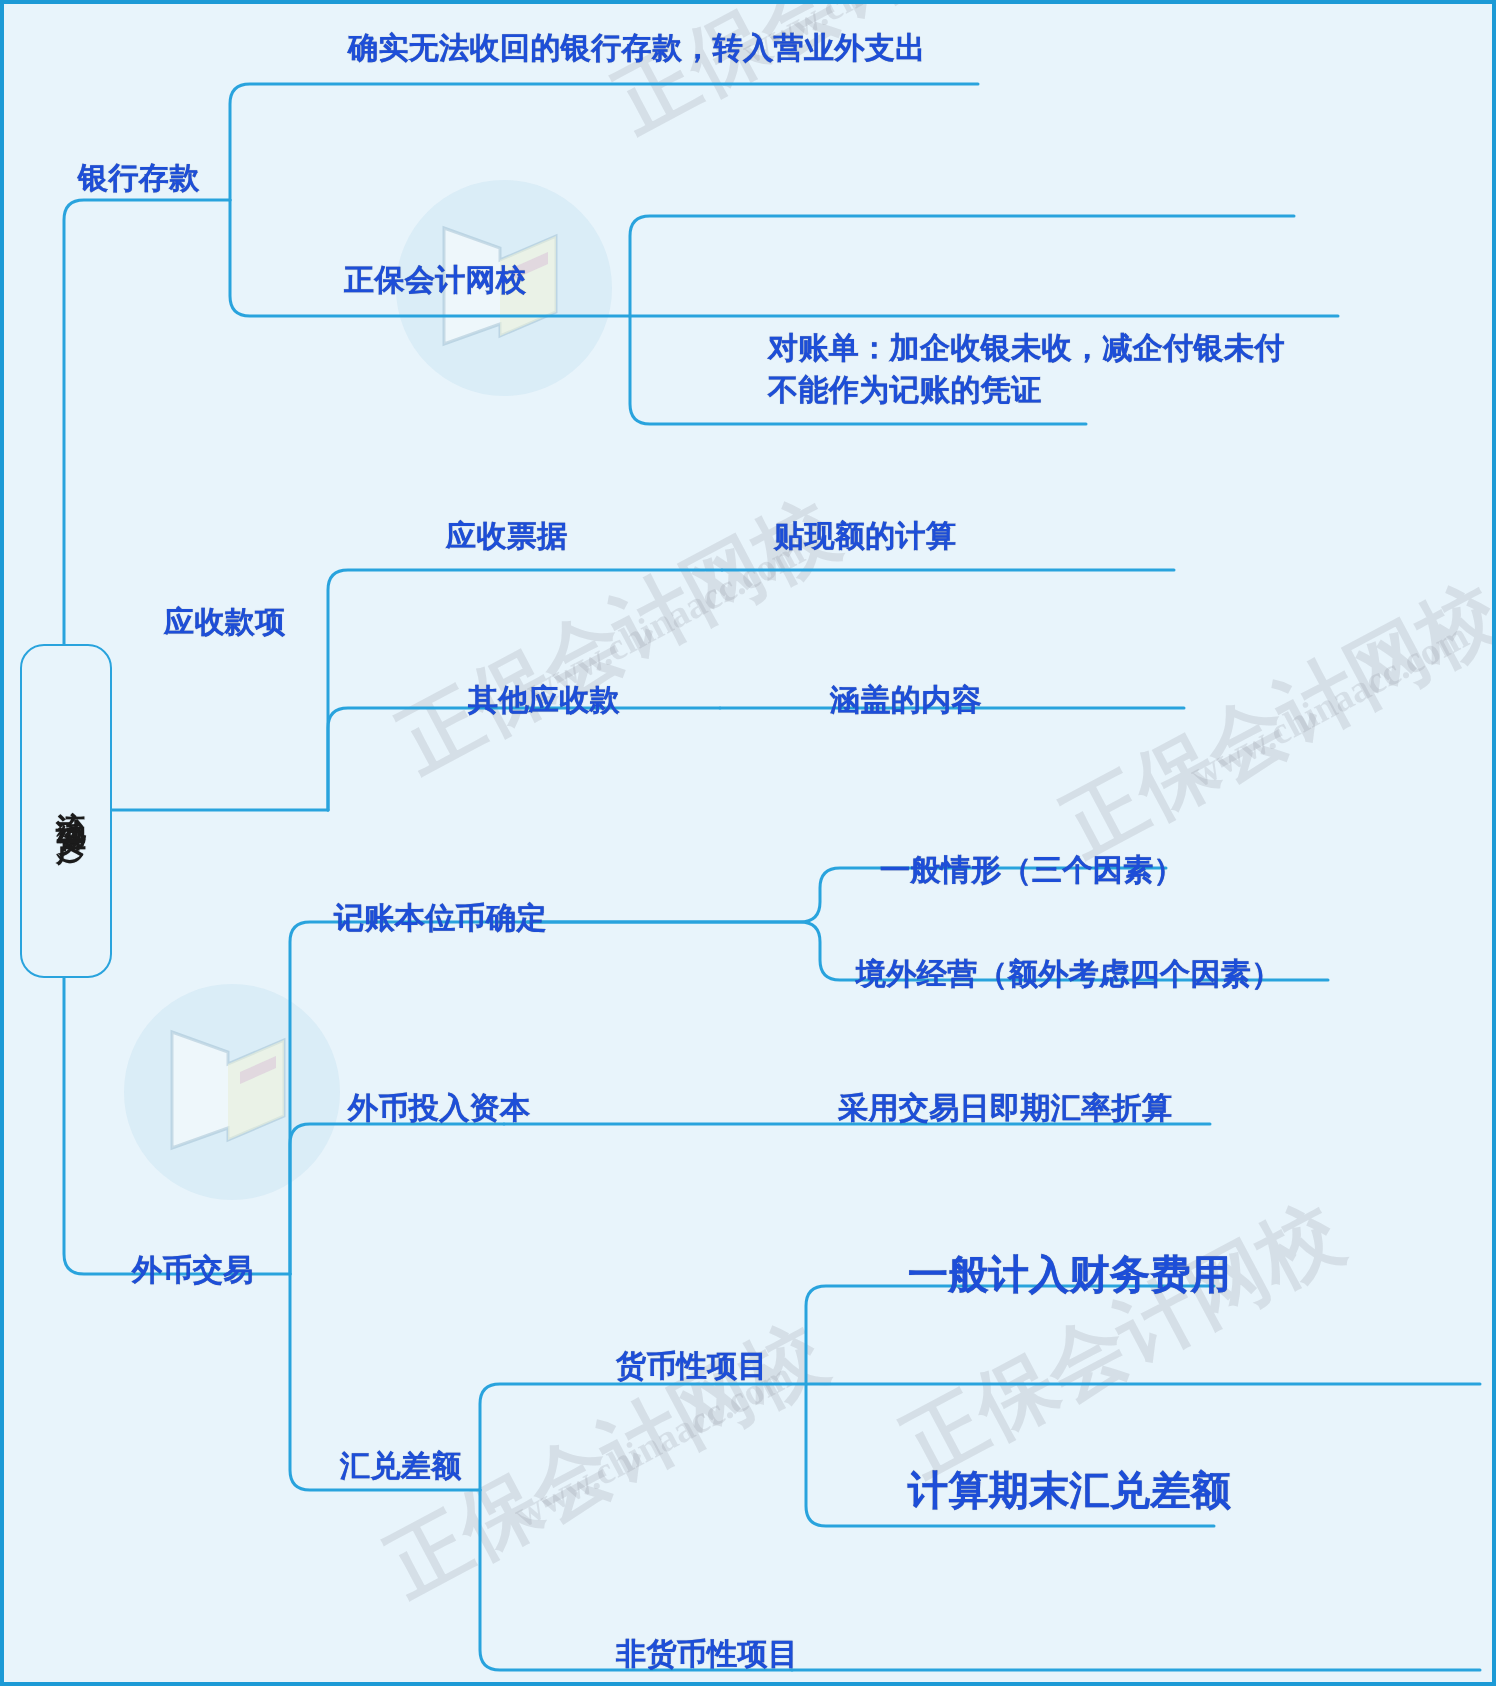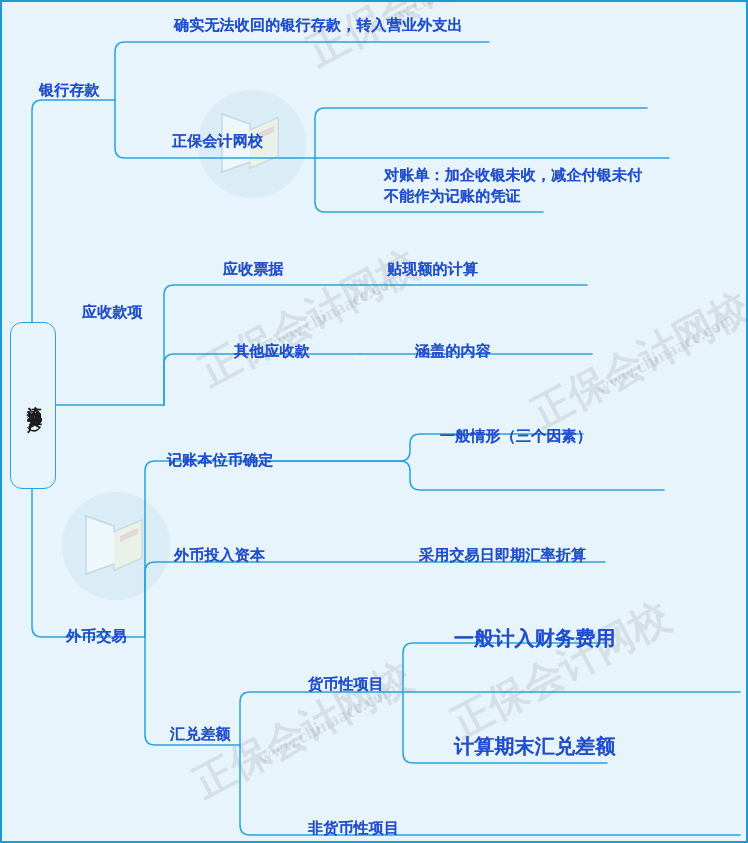--- a/index.html
+++ b/index.html
@@ -182,20 +182,21 @@
   <div class="node-label lvl2" style="left:221px; top:259px;">应收票据</div>
   <div class="node-label lvl2" style="left:232px; top:341px;">其他应收款</div>
   <div class="node-label lvl3" style="left:385px; top:259px;">贴现额的计算</div>
   <div class="node-label lvl3" style="left:413px; top:341px;">涵盖的内容</div>
 
   <div class="node-label lvl2" style="left:165px; top:450px;">记账本位币确定</div>
   <div class="node-label lvl2" style="left:172px; top:545px;">外币投入资本</div>
   <div class="node-label lvl2" style="left:168px; top:724px;">汇兑差额</div>
 
   <div class="node-label lvl3" style="left:438px; top:426px;">一般情形（三个因素）</div>
+  <div class="node-label lvl3" style="left:426px; top:478px;">境外经营（额外考虑四个因素）</div>
   <div class="node-label lvl3" style="left:417px; top:545px;">采用交易日即期汇率折算</div>
 
   <div class="node-label lvl3" style="left:306px; top:674px;">货币性项目</div>
   <div class="node-label lvl3" style="left:306px; top:818px;">非货币性项目</div>
 
   <div class="node-label lvl4" style="left:452px; top:625px;">一般计入财务费用</div>
   <div class="node-label lvl4" style="left:452px; top:733px;">计算期末汇兑差额</div>
 
 </div>
 

